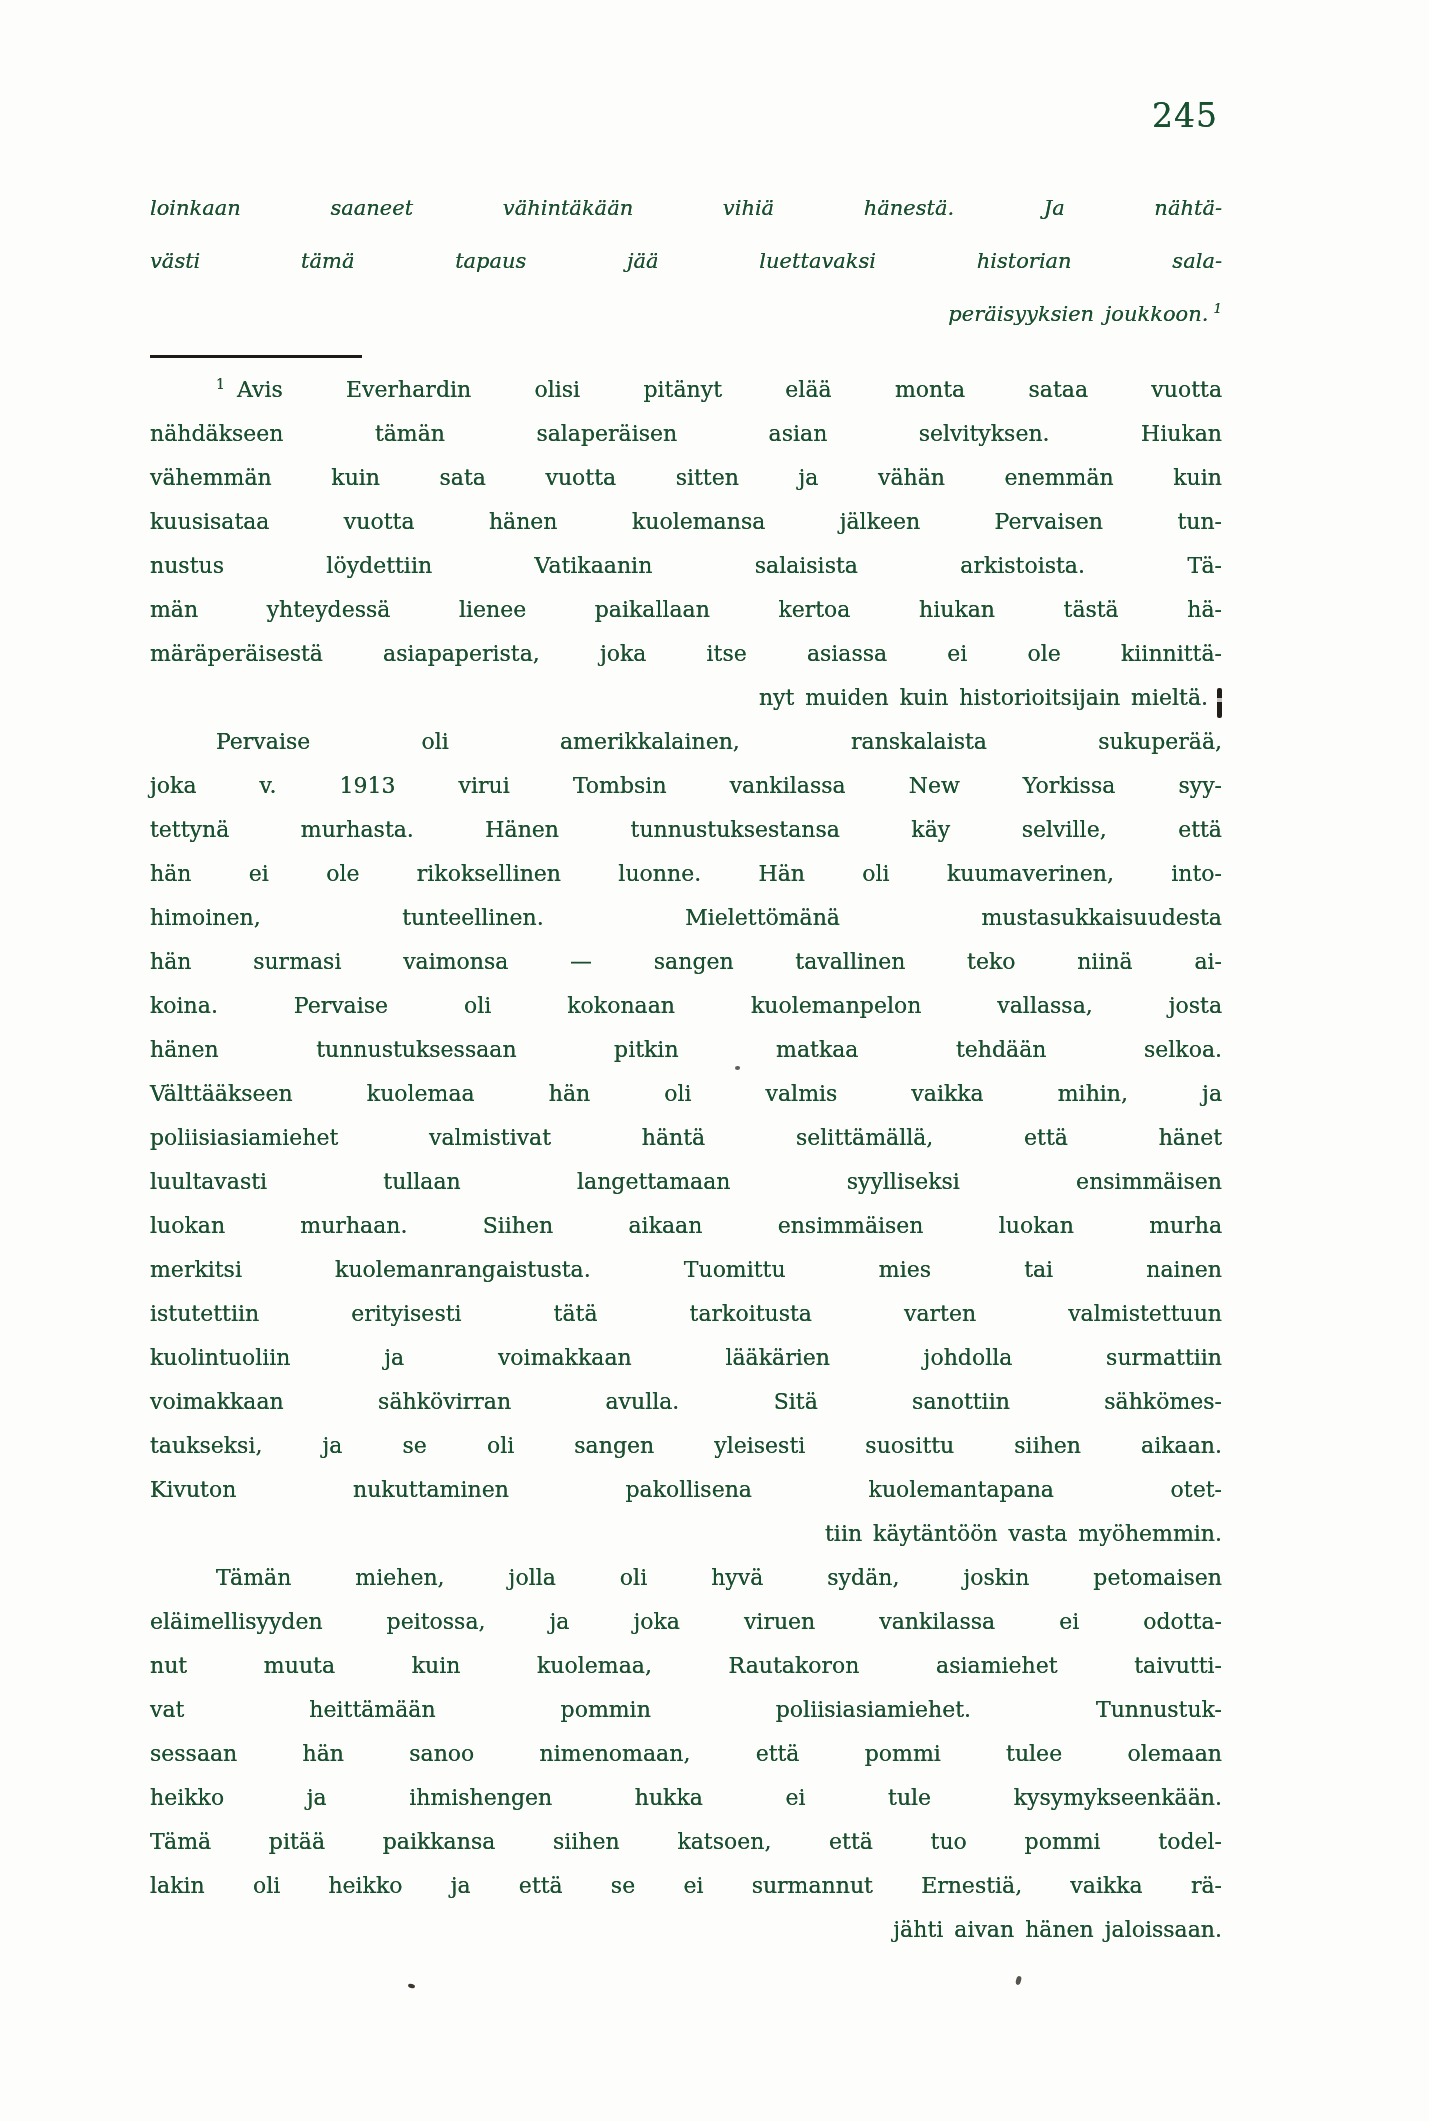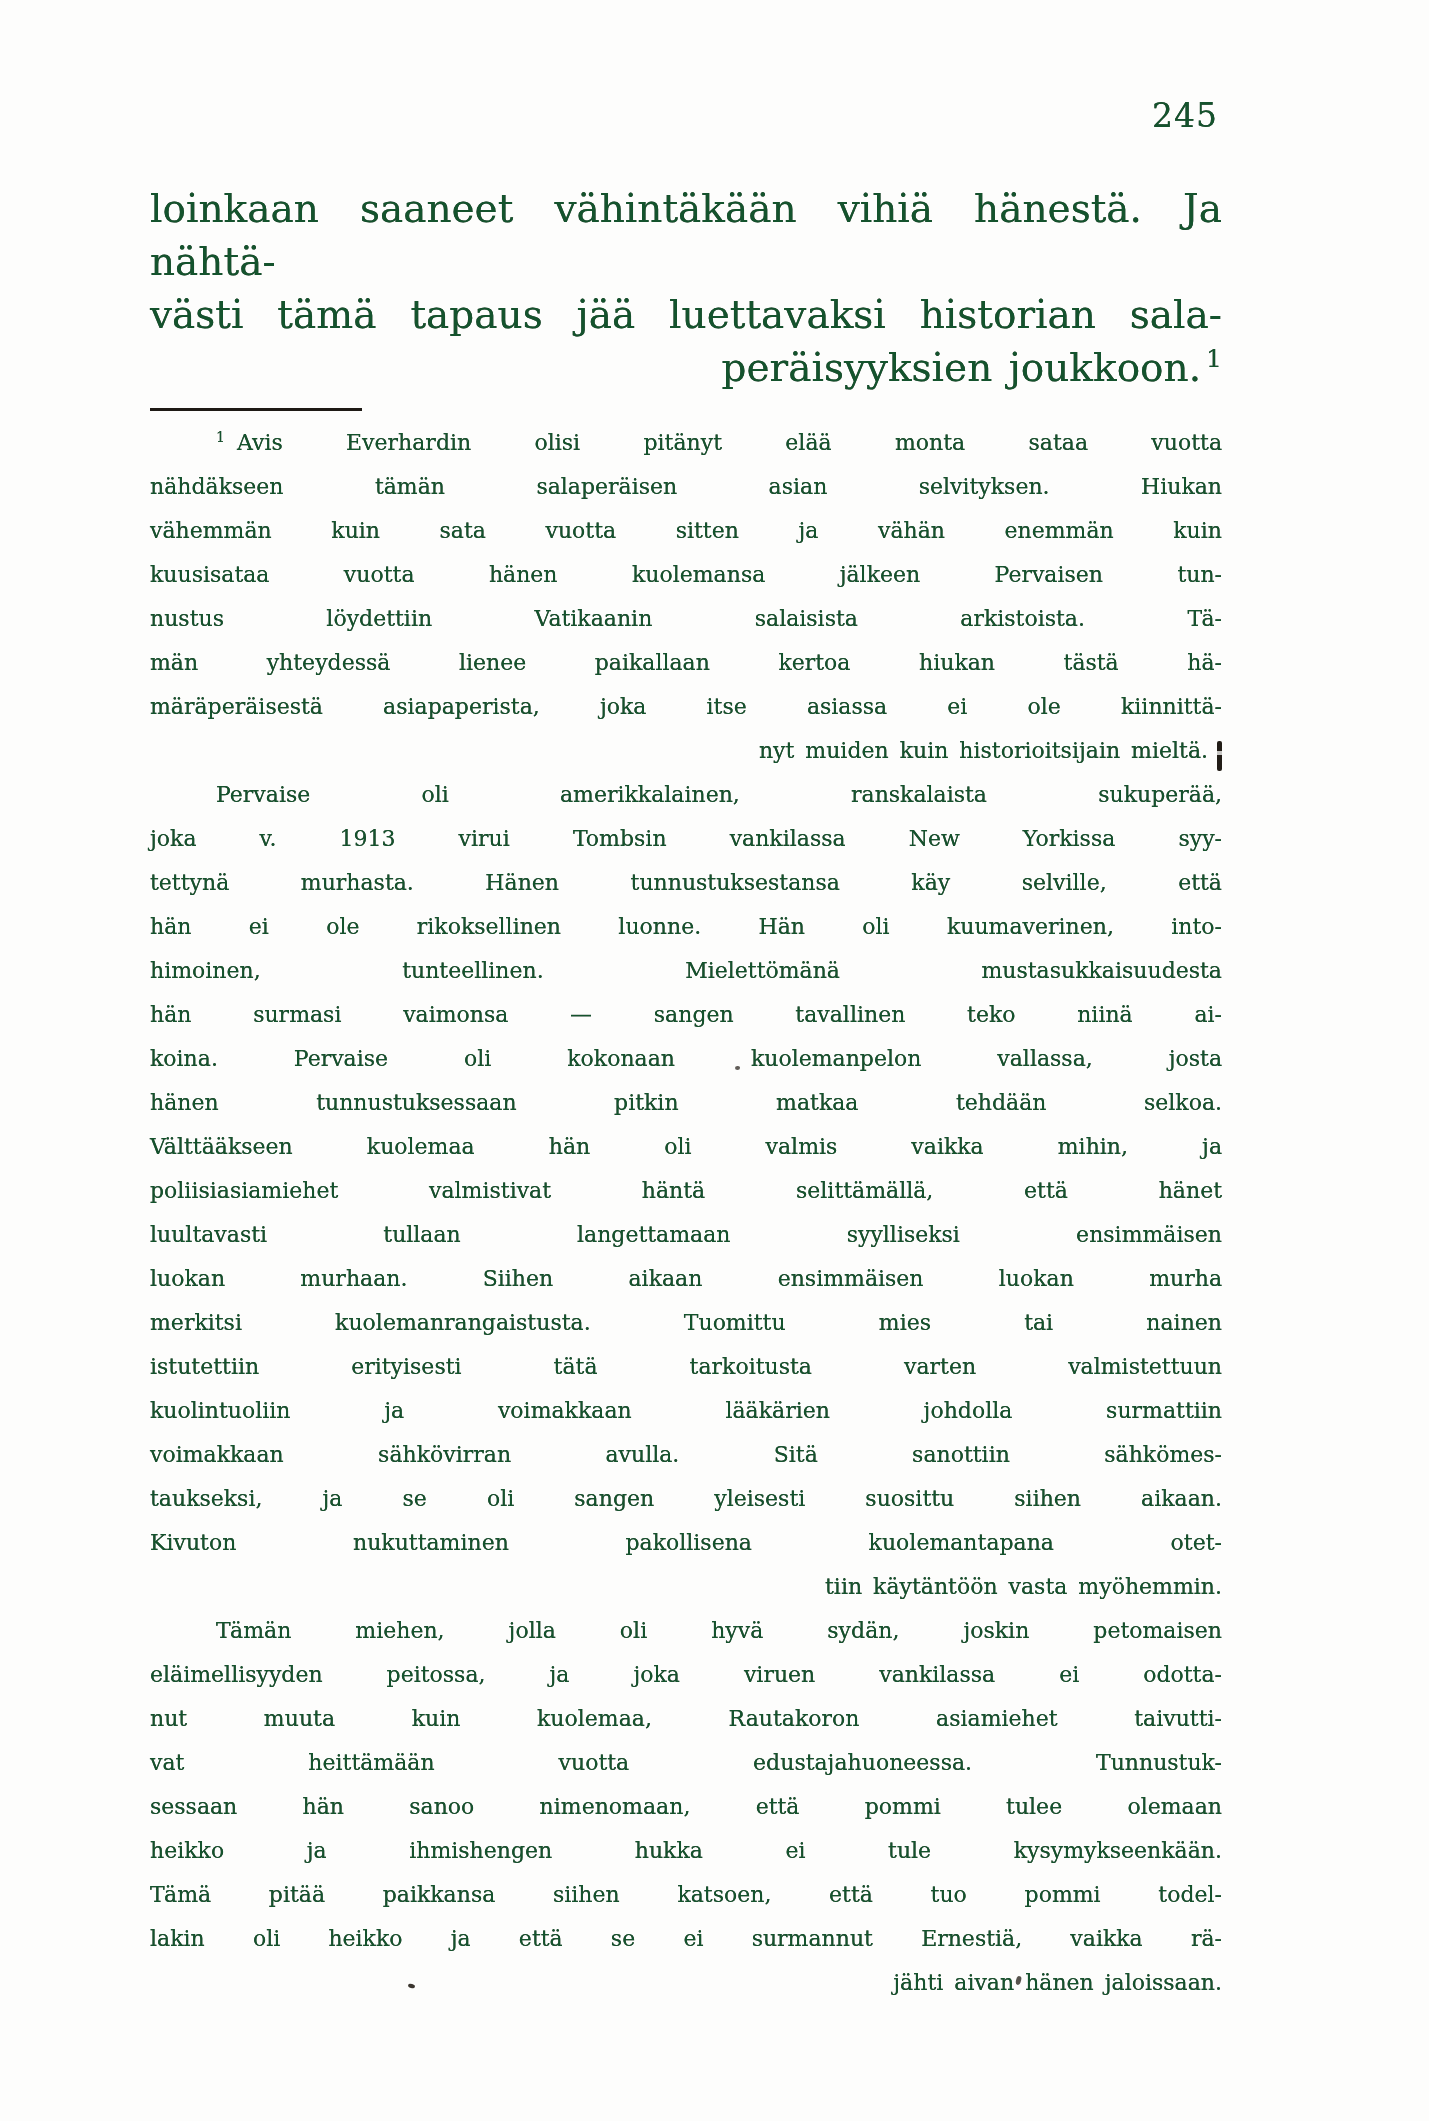--- a/index.html
+++ b/index.html
@@ -21,23 +21,24 @@
     top:96px; left:150px; width:1068px;
     text-align:right;
     font-size:33px; line-height:40px;
     letter-spacing:1px;
   }
   .text-block {
     position:absolute;
     left:150px; top:182px; width:1072px;
   }
   .bline {
-    font-size:39px; line-height:53px;
+    font-size:21px; line-height:53px;
     word-spacing:2px;
     white-space:normal;
+    font-style:italic;
   }
   .fline {
     font-size:22px; line-height:44px;
     word-spacing:2px;
   }
   .just { text-align:justify; text-align-last:justify; }
   .endline { text-align:right; word-spacing:4px; }
   .ind { text-indent:66px; }
   .fn-separator {
     width:212px; height:0;
@@ -108,21 +109,21 @@
       <div class="fline just"><span>merkitsi kuolemanrangaistusta. Tuomittu mies tai nainen</span></div>
       <div class="fline just"><span>istutettiin erityisesti tätä tarkoitusta varten valmistettuun</span></div>
       <div class="fline just"><span>kuolintuoliin ja voimakkaan lääkärien johdolla surmattiin</span></div>
       <div class="fline just"><span>voimakkaan sähkövirran avulla. Sitä sanottiin sähkömes-</span></div>
       <div class="fline just"><span>taukseksi, ja se oli sangen yleisesti suosittu siihen aikaan.</span></div>
       <div class="fline just"><span>Kivuton nukuttaminen pakollisena kuolemantapana otet-</span></div>
       <div class="fline endline"><span>tiin käytäntöön vasta myöhemmin.</span></div>
       <div class="fline just ind"><span>Tämän miehen, jolla oli hyvä sydän, joskin petomaisen</span></div>
       <div class="fline just"><span>eläimellisyyden peitossa, ja joka viruen vankilassa ei odotta-</span></div>
       <div class="fline just"><span>nut muuta kuin kuolemaa, Rautakoron asiamiehet taivutti-</span></div>
-      <div class="fline just"><span>vat heittämään vuotta edustajahuoneessa. Tunnustuk-</span></div>
+      <div class="fline just"><span>vat heittämään pommin poliisiasiamiehet. Tunnustuk-</span></div>
       <div class="fline just"><span>sessaan hän sanoo nimenomaan, että pommi tulee olemaan</span></div>
       <div class="fline just"><span>heikko ja ihmishengen hukka ei tule kysymykseenkään.</span></div>
       <div class="fline just"><span>Tämä pitää paikkansa siihen katsoen, että tuo pommi todel-</span></div>
       <div class="fline just"><span>lakin oli heikko ja että se ei surmannut Ernestiä, vaikka rä-</span></div>
       <div class="fline endline"><span>jähti aivan hänen jaloissaan.</span></div>
     </div>
 
   </div>
 
   <div class="speck speck-1"></div>

